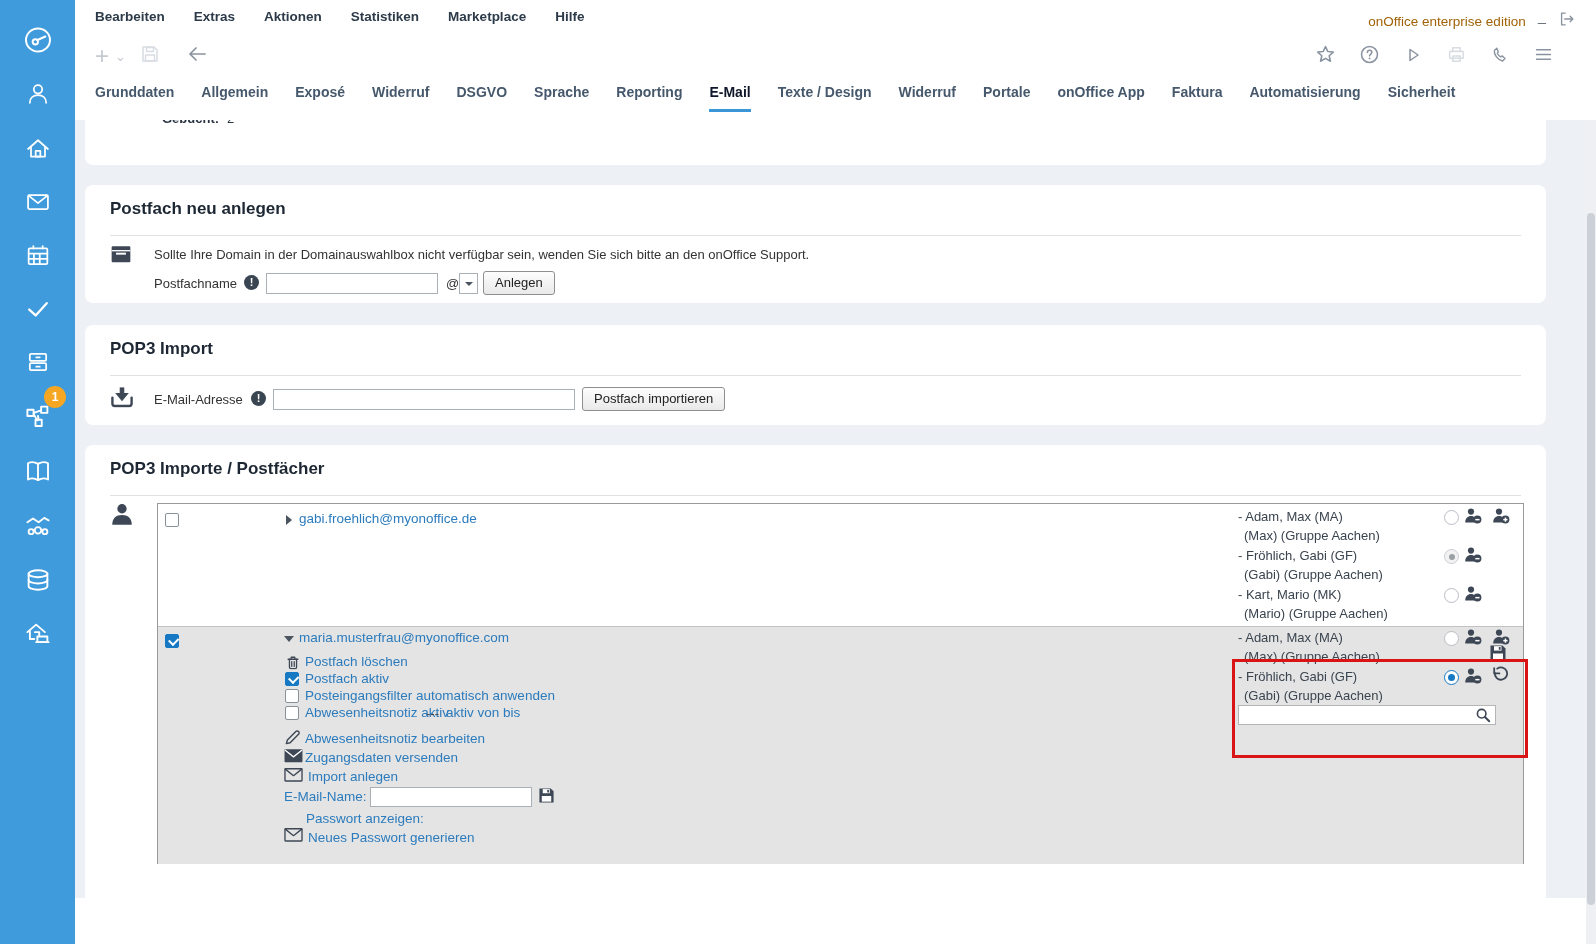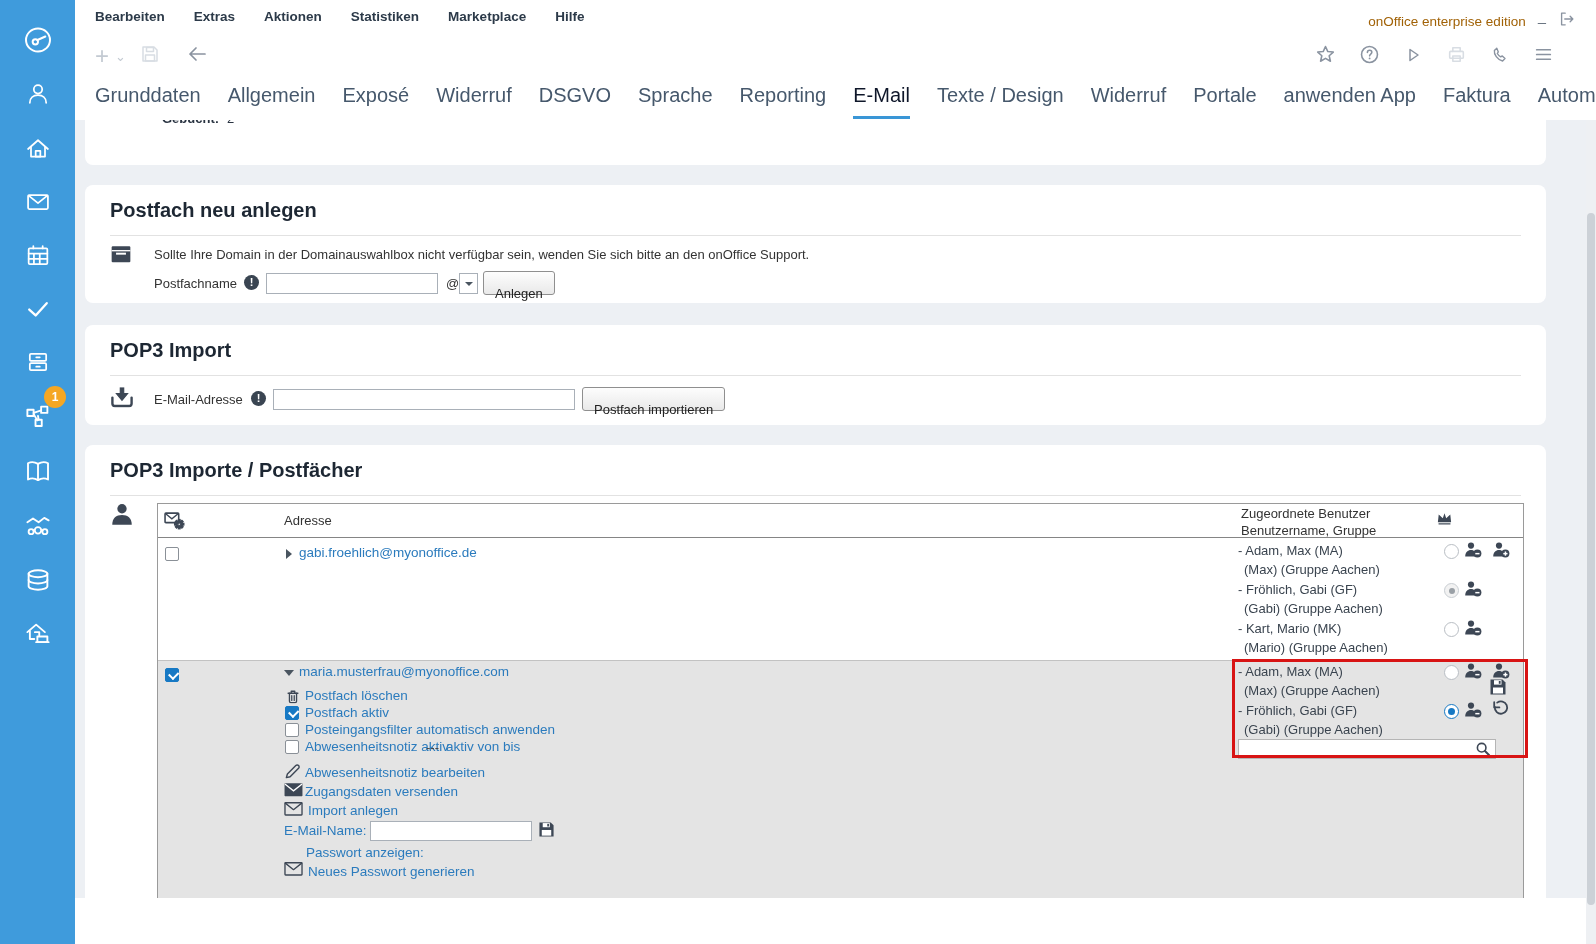--- a/index.html
+++ b/index.html
@@ -21,33 +21,33 @@
   #brandbox{position:absolute;right:20px;top:10px;display:flex;align-items:center;gap:12px;}
   #brand{font-size:13.5px;color:#a16207;}
   #winDash{font-size:15px;color:#6b7683;}
   #toolLeft{position:absolute;left:20px;top:44px;display:flex;align-items:center;gap:14px;}
   #toolRight{position:absolute;right:42px;top:44px;display:flex;align-items:center;gap:23px;}
   .tico svg{stroke:#8a93a0;fill:none;stroke-width:1.5;stroke-linecap:round;stroke-linejoin:round;}
   .tico.light svg{stroke:#d8dde3;}
   .plus-ico{font-size:24px;color:#c3cad2;line-height:22px;font-weight:300;}
   .chev-ico{font-size:13px;color:#c3cad2;margin-left:-8px;}
   #tabbar{position:absolute;left:20px;top:84px;display:flex;gap:27px;}
-  .tab{font-size:20px;font-weight:400;color:#46586c;padding-bottom:9px;border-bottom:3px solid transparent;cursor:pointer;white-space:nowrap;}
+  .tab{font-size:14px;font-weight:700;color:#46586c;padding-bottom:9px;border-bottom:3px solid transparent;cursor:pointer;white-space:nowrap;}
   .tab.active{color:#0f172a;border-bottom-color:#3a96d6;}
 
   
   #content{position:absolute;left:75px;top:120px;width:1511px;height:778px;background:#edf0f4;overflow:hidden;}
   .card{position:absolute;left:10px;width:1461px;background:#fff;border-radius:8px;overflow:hidden;}
-  .h2{position:absolute;left:25px;top:14px;font-size:20px;font-weight:800;color:#1d2733;}
+  .h2{position:absolute;left:25px;top:14px;font-size:17px;font-weight:800;color:#1d2733;}
   .divider{position:absolute;left:25px;right:25px;top:50px;height:1px;background:#e2e2e2;}
   .hint{font-size:13px;color:#333;}
   .lbl{font-size:13px;color:#333;}
   .inp{position:absolute;height:21px;border:1px solid #a9b0b8;background:#fff;padding:0 4px;font-size:12px;}
   .btn{position:absolute;height:24px;background:linear-gradient(#fdfdfd,#e9e9e9);border:1px solid #8f8f8f;border-radius:3px;
-    font-size:13px;color:#222;padding:11px 11px;line-height:22px;cursor:pointer;font-family:inherit;}
+    font-size:13px;color:#222;padding:0 11px;line-height:22px;cursor:pointer;font-family:inherit;}
   .infobtn{position:absolute;width:15px;height:15px;border-radius:50%;background:#3a4552;color:#fff;
     font-size:11px;font-weight:bold;text-align:center;line-height:15px;}
   .infobtn::before{content:"!";}
   .selbox{position:absolute;width:19px;height:21px;border:1px solid #a9b0b8;background:#fff;}
   .selbox::before{content:"";position:absolute;left:5px;top:8px;border:4px solid transparent;border-top-color:#4a5560;}
   .darkico svg{fill:#3d4755;stroke:none;}
   .strokeico svg{stroke:#3d4755;fill:none;stroke-width:1.5;stroke-linecap:round;stroke-linejoin:round;}
   a.lnk{color:#2b7bbd;font-size:13.5px;text-decoration:none;cursor:pointer;}
   .tri-r{width:0;height:0;border-left:6px solid #4a5560;border-top:5px solid transparent;border-bottom:5px solid transparent;}
   .tri-d{width:0;height:0;border-top:6px solid #4a5560;border-left:5px solid transparent;border-right:5px solid transparent;}
@@ -322,21 +322,21 @@
     <span class="tab">Allgemein</span>
     <span class="tab">Exposé</span>
     <span class="tab">Widerruf</span>
     <span class="tab">DSGVO</span>
     <span class="tab">Sprache</span>
     <span class="tab">Reporting</span>
     <span class="tab active">E-Mail</span>
     <span class="tab">Texte / Design</span>
     <span class="tab">Widerruf</span>
     <span class="tab">Portale</span>
-    <span class="tab">anwenden App</span>
+    <span class="tab">onOffice App</span>
     <span class="tab">Faktura</span>
     <span class="tab">Automatisierung</span>
     <span class="tab">Sicherheit</span>
   </div>
 </div>
 
 <div id="content">
 
   <div class="card" style="top:0;height:45px;border-radius:0 0 8px 8px;">
     <span class="abs lbl" style="left:77px;top:-9px;font-weight:bold;color:#2a3442">Gebucht:</span>
@@ -378,35 +378,20 @@
     <div class="h2">POP3 Importe / Postfächer</div>
     <div class="divider"></div>
     <span class="abs darkico" style="left:24px;top:57px">
       <svg width="26" height="26" viewBox="0 0 20 20">
           <use href="#sym-person-fill"></use>
         </svg>
     </span>
 
     <div id="pftable">
 
-      <div id="pfhead">
-        <span class="abs darkico" style="left:6px;top:7px">
-          <svg width="21" height="19" viewBox="0 0 20 18" style="stroke:#3d4755">
-              <use href="#sym-mailgear"></use>
-            </svg>
-        </span>
-        <span class="thead-txt" style="left:126px;top:9px">Adresse</span>
-        <span class="thead-txt" style="left:1083px;top:2px">Zugeordnete Benutzer</span>
-        <span class="thead-txt" style="left:1083px;top:19px">Benutzername, Gruppe</span>
-        <span class="abs darkico" style="left:1278px;top:7px">
-          <svg width="17" height="14" viewBox="0 0 20 16">
-              <use href="#sym-crown"></use>
-            </svg>
-        </span>
-      </div>
 
       <div id="row1">
         <span class="cb" style="left:7px;top:9px"></span>
         <span class="abs tri-r" style="left:128px;top:11px"></span>
         <a class="lnk abs" style="left:141px;top:7px">gabi.froehlich@myonoffice.de</a>
 
         <span class="uname" style="left:1080px;top:5px">- Adam, Max (MA)</span>
         <span class="uname" style="left:1086px;top:24px">(Max) (Gruppe Aachen)</span>
         <span class="uname" style="left:1080px;top:44px">- Fröhlich, Gabi (GF)</span>
         <span class="uname" style="left:1086px;top:63px">(Gabi) (Gruppe Aachen)</span>

